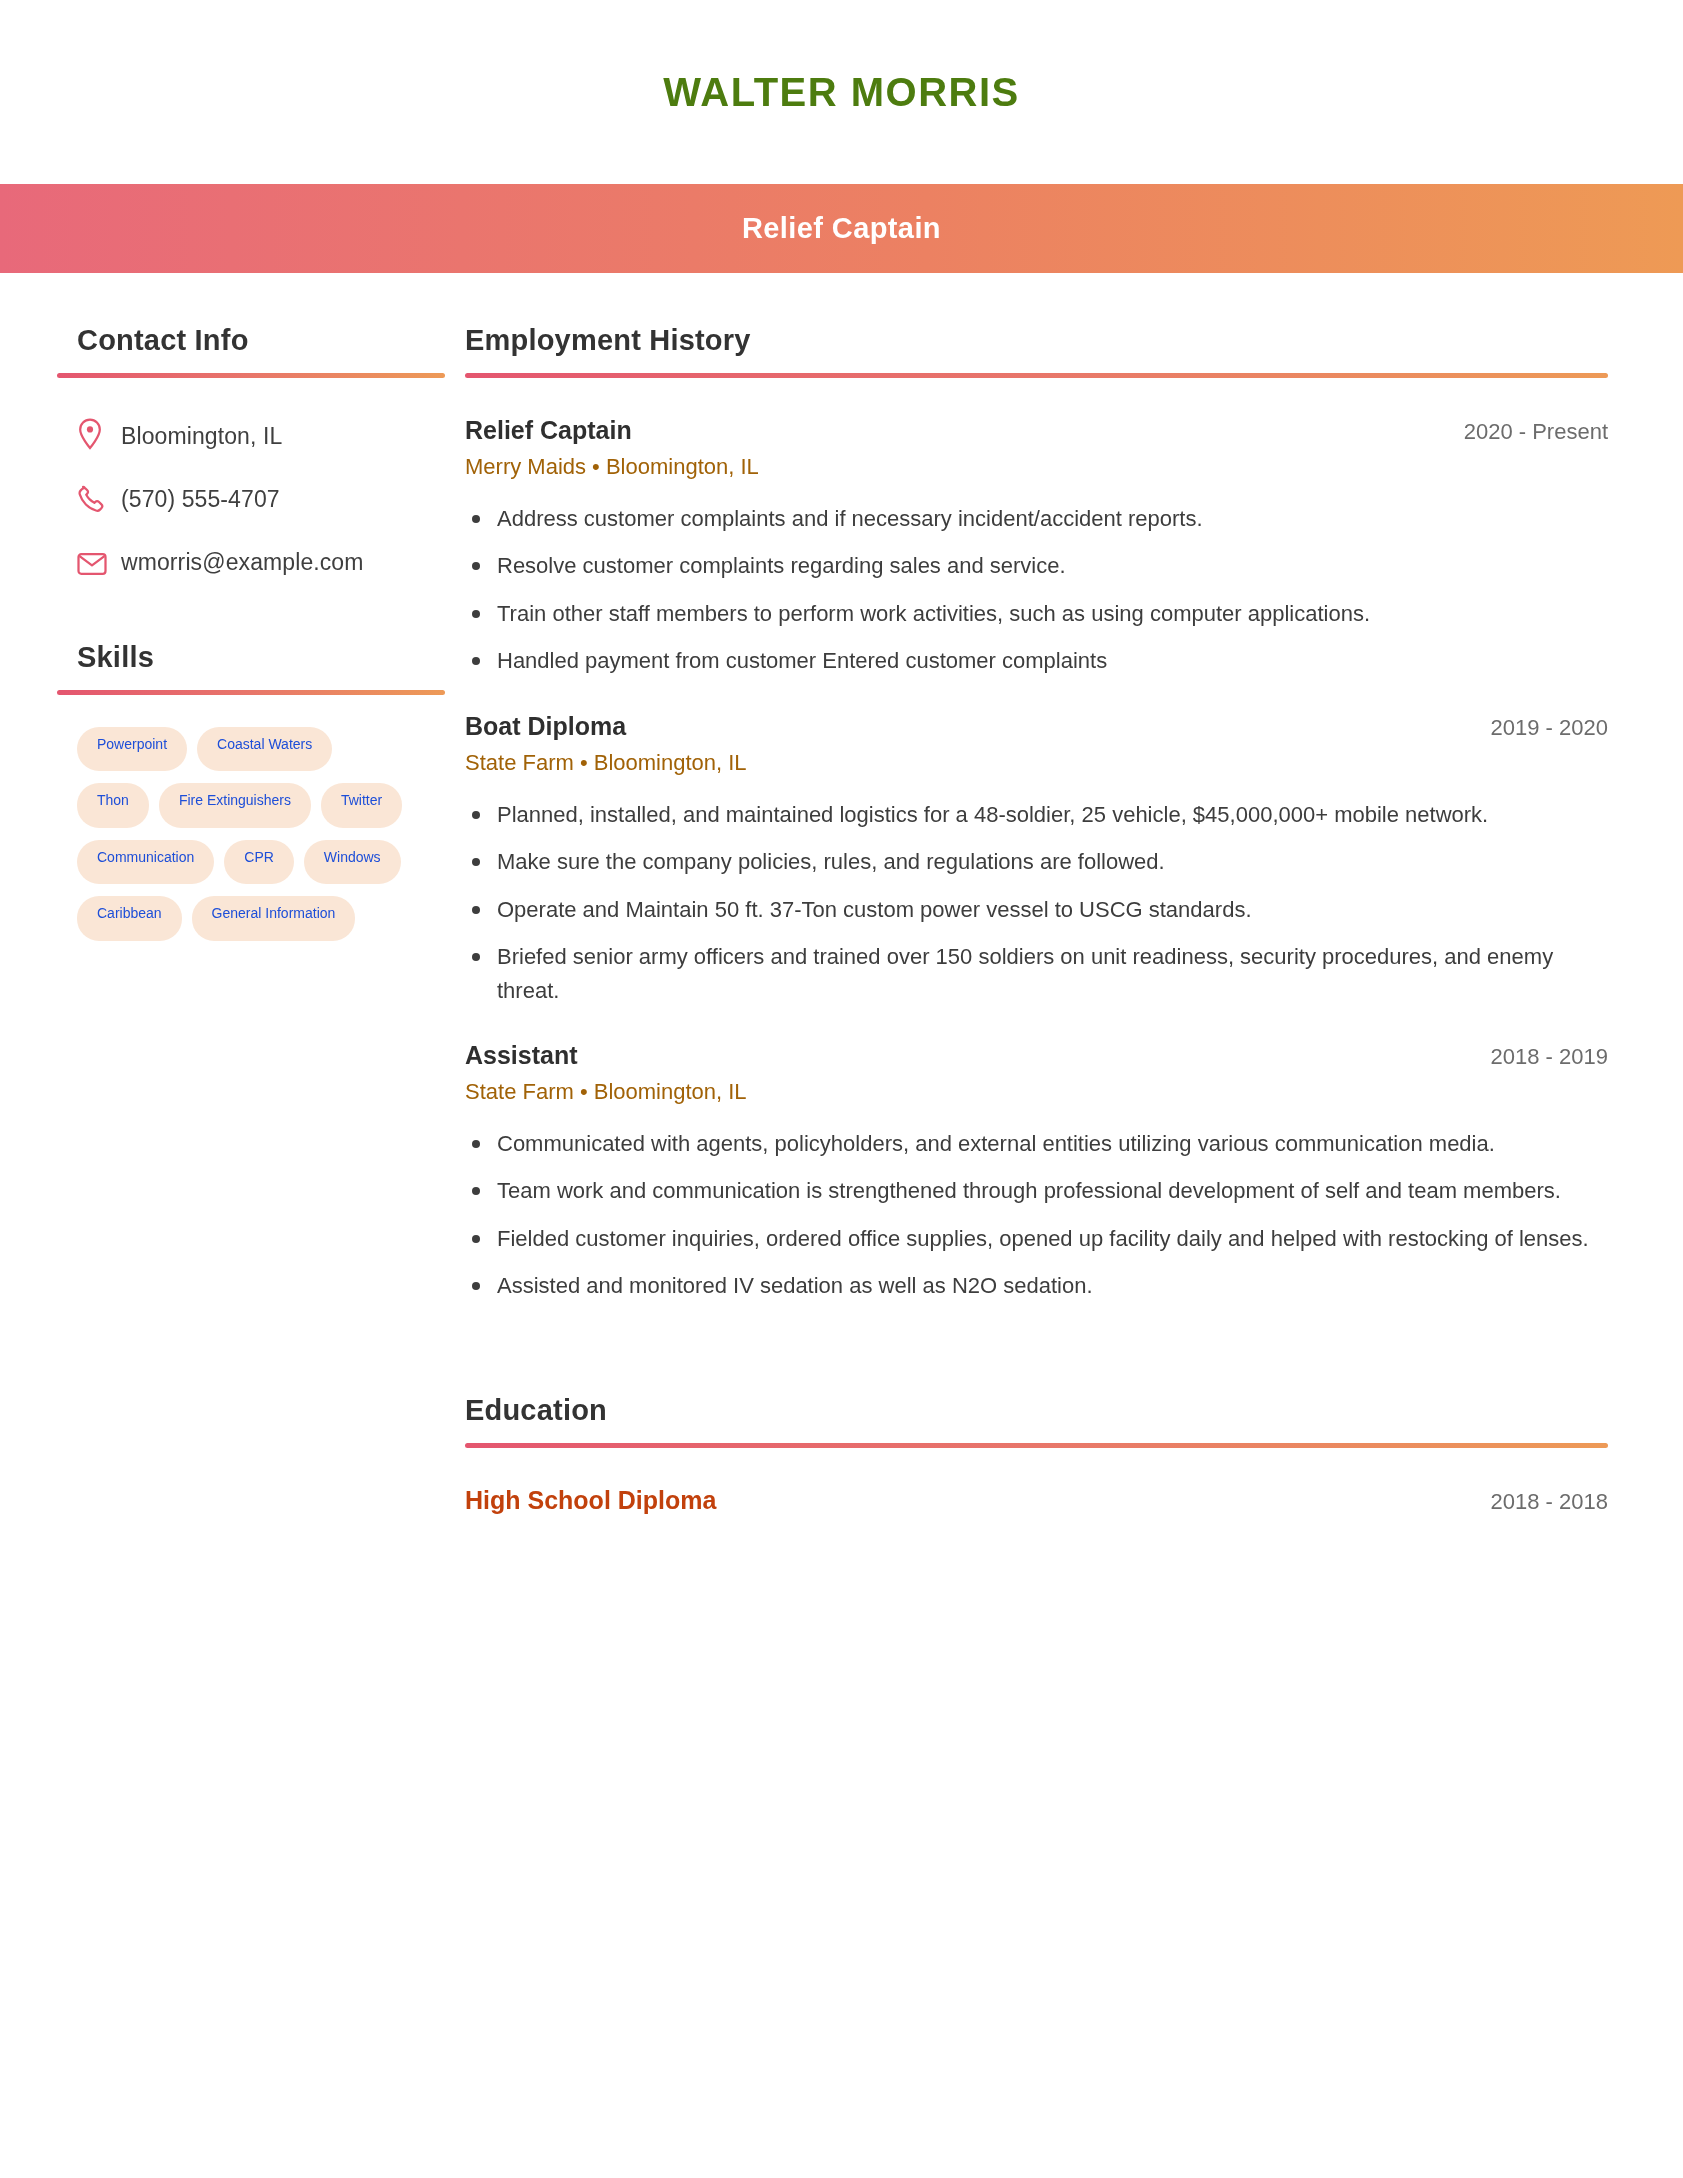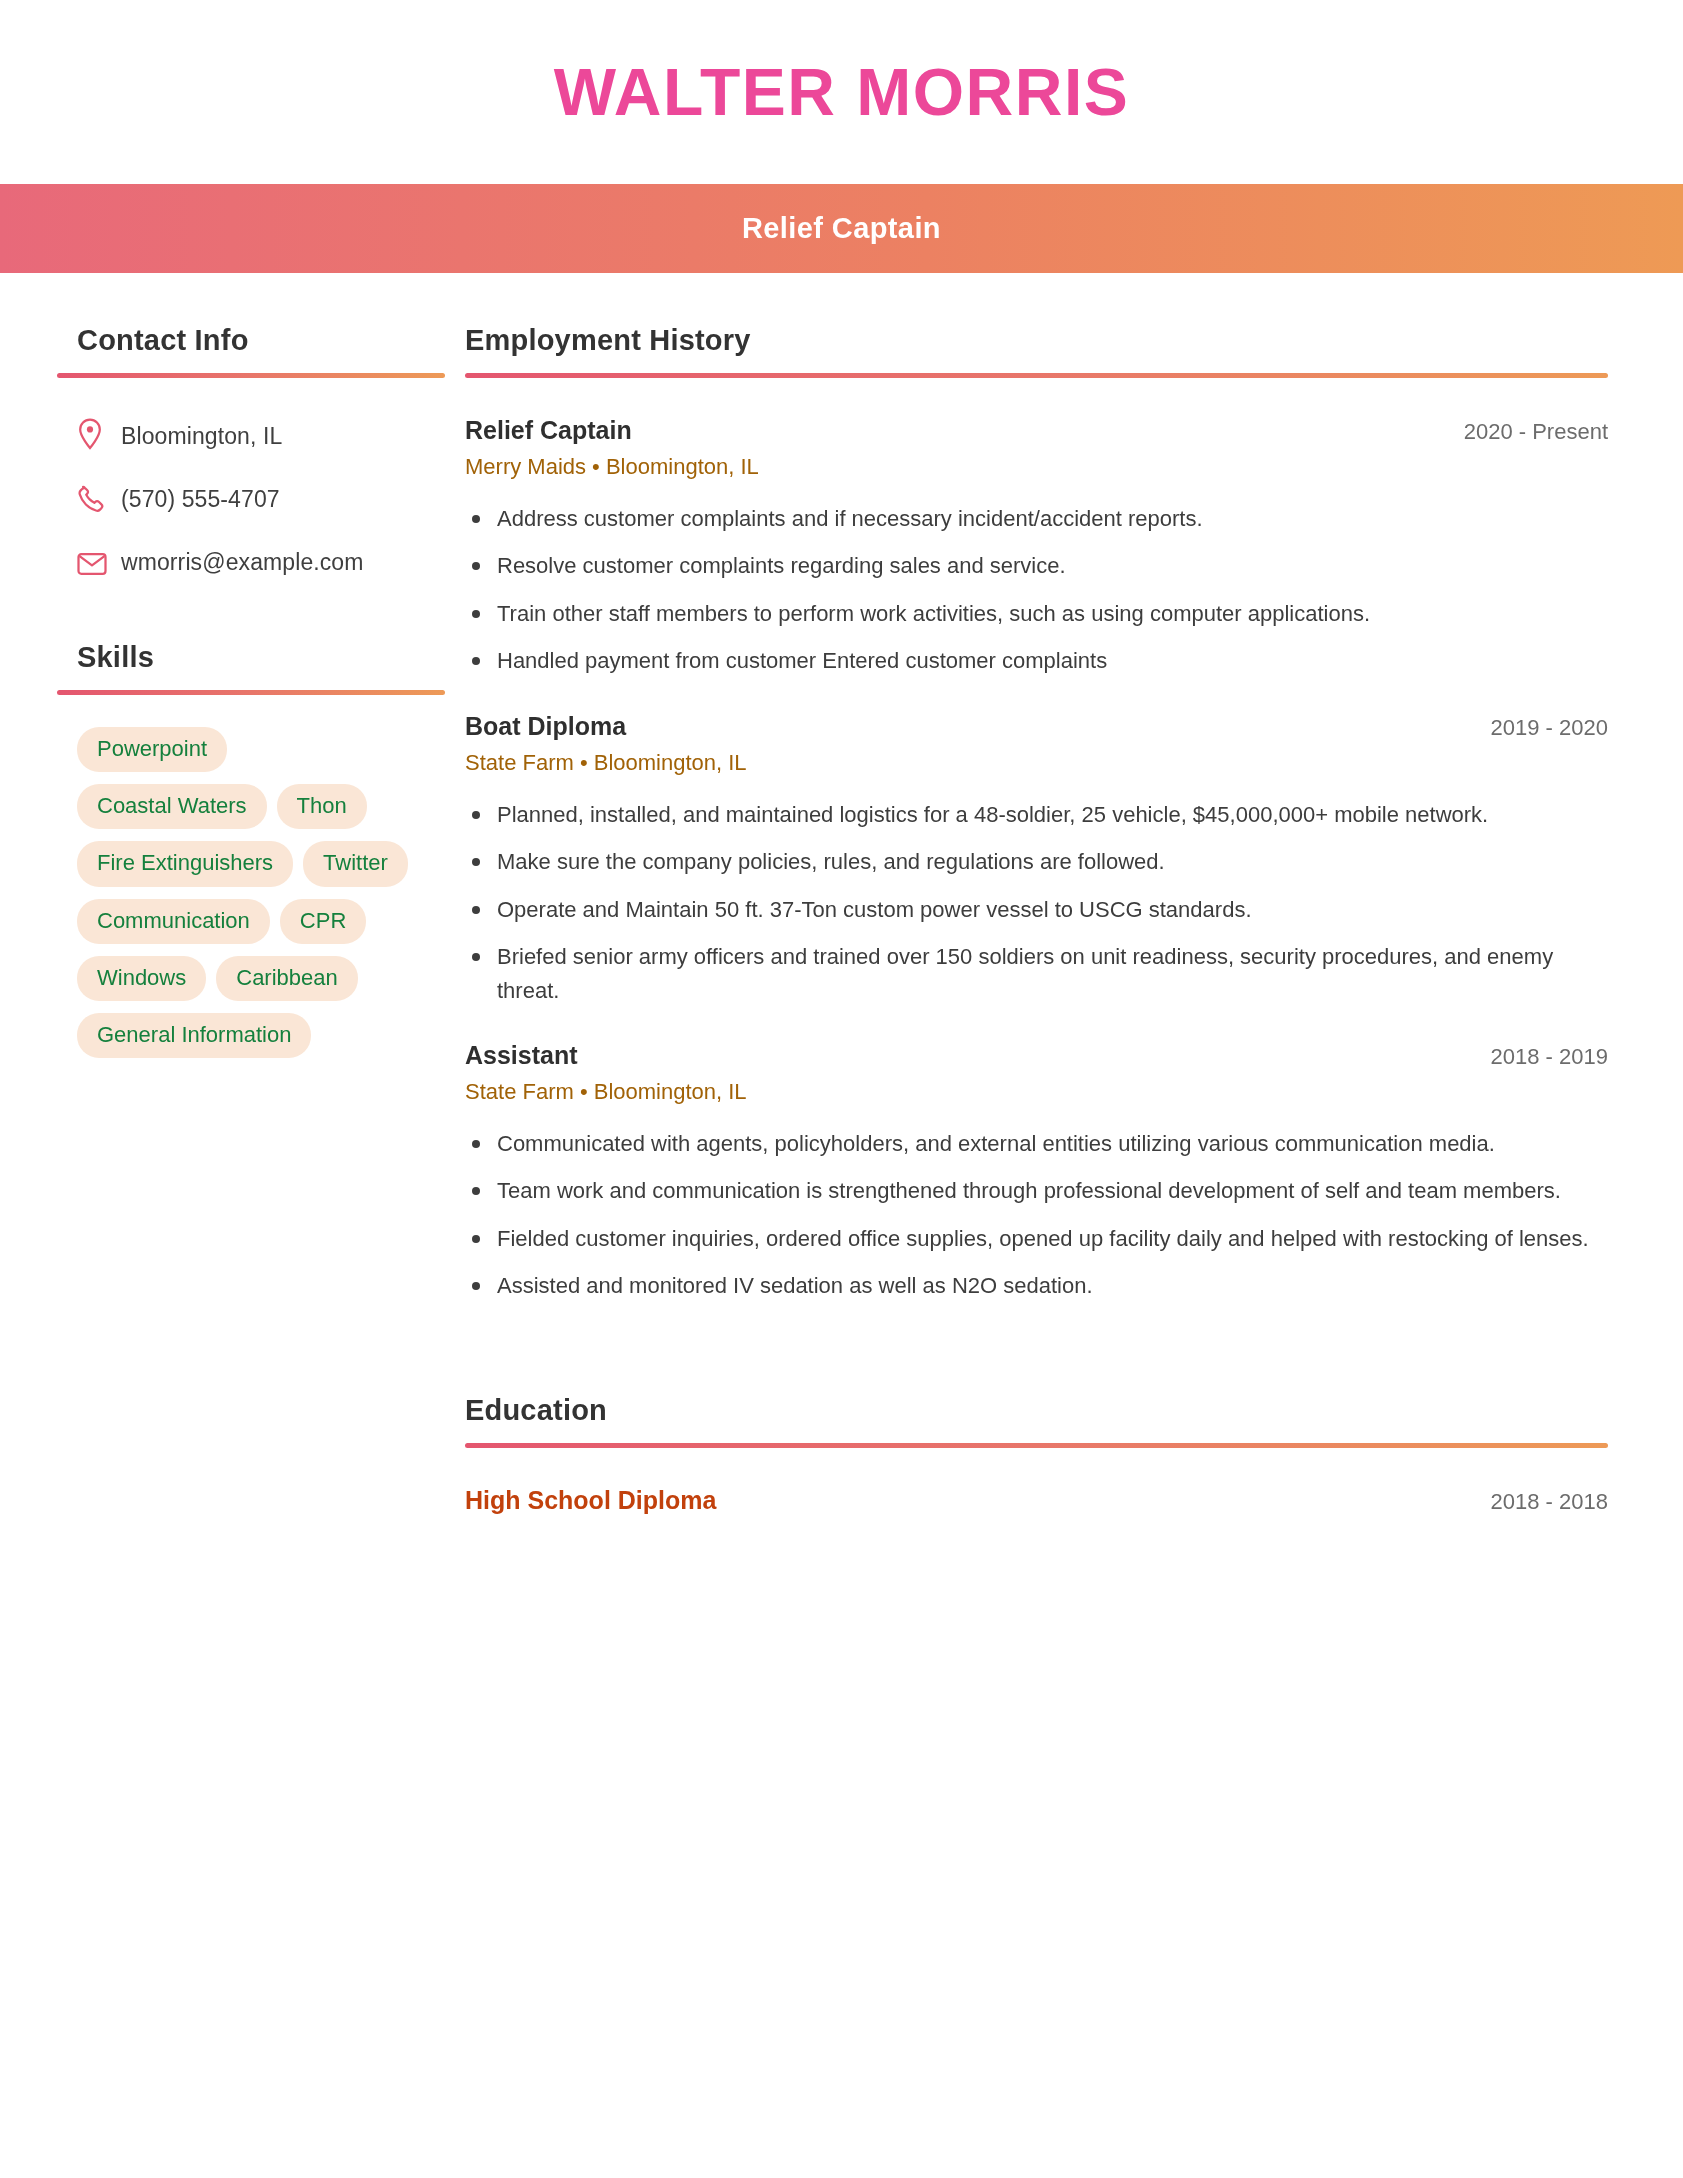--- a/index.html
+++ b/index.html
@@ -19,24 +19,24 @@
   
   .header-name-wrap {
     height: 184px;
     display: flex;
     align-items: center;
     justify-content: center;
     background: #ffffff;
   }
 
   .header-name {
-    font-size: 66px;
+    font-size: 40px;
     font-weight: 700;
     letter-spacing: 1.5px;
-    color: #ec4899;
+    color: #4d7c0f;
     text-align: center;
   }
 
   .title-bar {
     height: 89px;
     display: flex;
     align-items: center;
     justify-content: center;
     background: linear-gradient(to right, #e8697a 0%, #ec8162 55%, #ee9a55 100%);
   }
@@ -114,23 +114,23 @@
   .skill-tags {
     margin-top: 32px;
     display: flex;
     flex-wrap: wrap;
     gap: 12px 10px;
     width: 337px;
   }
 
   .skill-tag {
     background: #fae6d6;
-    color: #15803d;
-    font-size: 22px;
-    padding: 10px 20px 11px;
+    color: #1d4ed8;
+    font-size: 14px;
+    padding: 10px 20px 19px;
     border-radius: 22px;
     white-space: nowrap;
     line-height: 1.1;
   }
 
   
   .jobs { margin-top: 38px; }
 
   .job { margin-bottom: 34px; }
 

